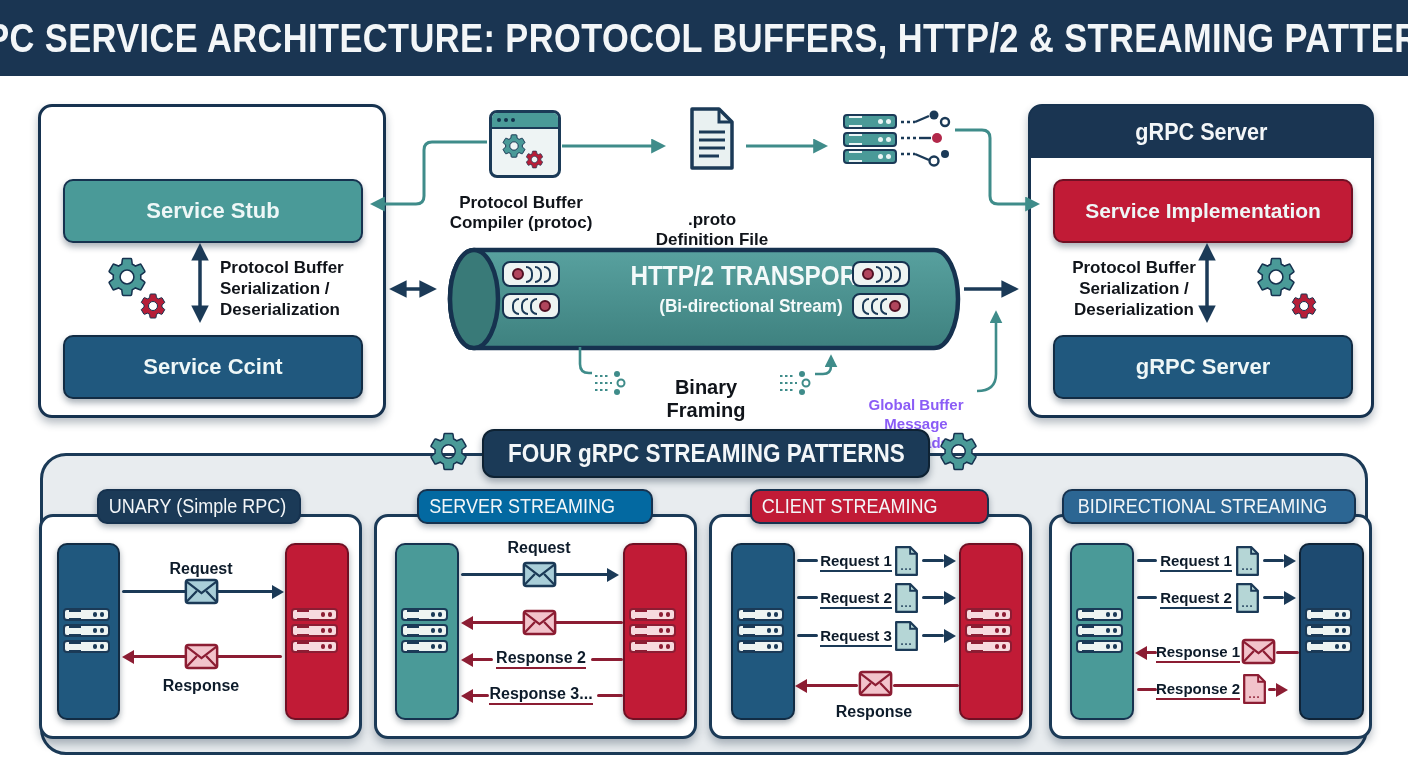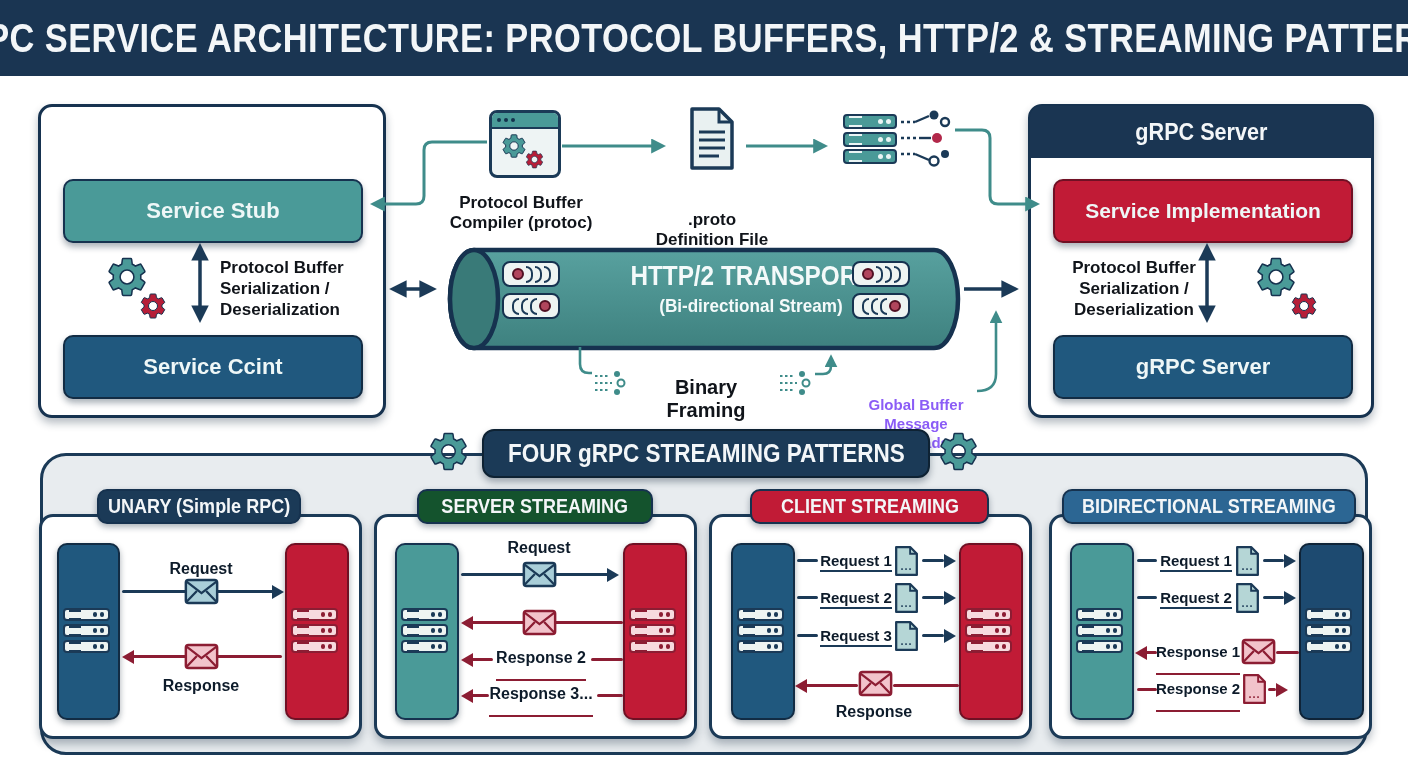--- a/index.html
+++ b/index.html
@@ -46,23 +46,23 @@
   .pdot{width:12px;height:12px;border-radius:50%;background:#b2455c;border:2.4px solid #511022;box-sizing:border-box;}
 
   
   .bigrect{position:absolute;background:#e8ecef;border:3px solid #1b3a57;border-radius:26px;}
   .sechead{position:absolute;background:#1b3a57;border:2px solid #0e2233;border-radius:12px;
            display:flex;align-items:center;justify-content:center;color:#f3f6f8;font-size:25px;font-weight:bold;
            box-shadow:0 4px 7px rgba(15,35,55,.35);}
   .card{position:absolute;background:#fff;border:3px solid #1b3a57;border-radius:14px;
         box-shadow:0 5px 8px rgba(15,35,55,.3);}
   .cardpill{position:absolute;height:31px;border-radius:10px;border:2.5px solid #16324f;
-            display:flex;align-items:center;justify-content:center;color:#f3f6f8;font-size:20px;font-weight:bold;
+            display:flex;align-items:center;justify-content:flex-start;color:#f3f6f8;font-size:20px;font-weight:normal;
             box-shadow:0 3px 6px rgba(15,35,55,.35);z-index:4;}
-  .bg-navy{background:#1b3a57;} .bg-teal{background:#14532d;} .bg-crimson{background:#c11b36;} .bg-steelh{background:#2c6693;}
+  .bg-navy{background:#1b3a57;} .bg-teal{background:#0369a1;} .bg-crimson{background:#c11b36;} .bg-steelh{background:#2c6693;}
 
   .node{position:absolute;border-radius:10px;box-shadow:0 3px 6px rgba(10,25,40,.35);}
   .node-steel{background:#20587e;border:2.5px solid #122c44;}
   .node-teal{background:#4a9a98;border:2.5px solid #16324f;}
   .node-crimson{background:#c11b36;border:2.5px solid #701024;}
   .node-navy{background:#1d4a70;border:2.5px solid #0f2438;}
 
   .rack{position:absolute;display:flex;flex-direction:column;gap:3px;}
   .rrow{width:47px;height:13px;border-radius:4px;border:2px solid #1b3a57;background:#eef4f2;
         box-sizing:border-box;display:flex;align-items:center;justify-content:space-between;padding:0 4px;}
@@ -74,21 +74,21 @@
 
   .hline{position:absolute;height:3.2px;background:#1b3a57;border-radius:2px;}
   .hline.red{background:#8c1d33;}
   .tri-r{position:absolute;width:0;height:0;border-top:7px solid transparent;border-bottom:7px solid transparent;border-left:12px solid #1b3a57;}
   .tri-l{position:absolute;width:0;height:0;border-top:7px solid transparent;border-bottom:7px solid transparent;border-right:12px solid #1b3a57;}
   .tri-r.red{border-left-color:#8c1d33;} .tri-l.red{border-right-color:#8c1d33;}
 
   .plbl{position:absolute;font-weight:bold;font-size:16px;color:#0d1b2a;text-align:center;white-space:nowrap;}
   .plbl.sm{font-size:15px;}
   .ulnavy{border-bottom:2.6px solid #1b3a57;padding-bottom:1px;}
-  .ulred{border-bottom:2.6px solid #8c1d33;padding-bottom:13px;}
+  .ulred{border-bottom:2.6px solid #8c1d33;padding-bottom:1px;}
 
   .envicon{position:absolute;width:35px;height:27px;}
   .docwrap{position:absolute;width:27px;height:32px;}
   .docwrap svg{width:100%;height:100%;}
   .docdots{position:absolute;left:0;right:0;bottom:8px;text-align:center;font-size:11px;font-weight:bold;
            color:#1b3a57;letter-spacing:1px;line-height:6px;}
   .docdots.red{color:#8c1d33;}
   .gear{position:absolute;}
   .overlay{position:absolute;left:0;top:0;width:1408px;height:768px;pointer-events:none;z-index:3;}
   .lbl-binary{position:absolute;font-size:20px;font-weight:bold;color:#10141a;}

